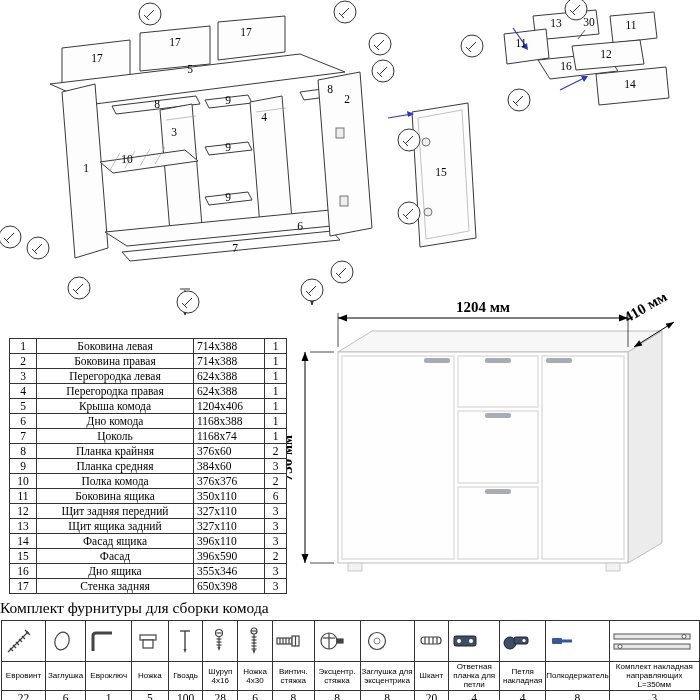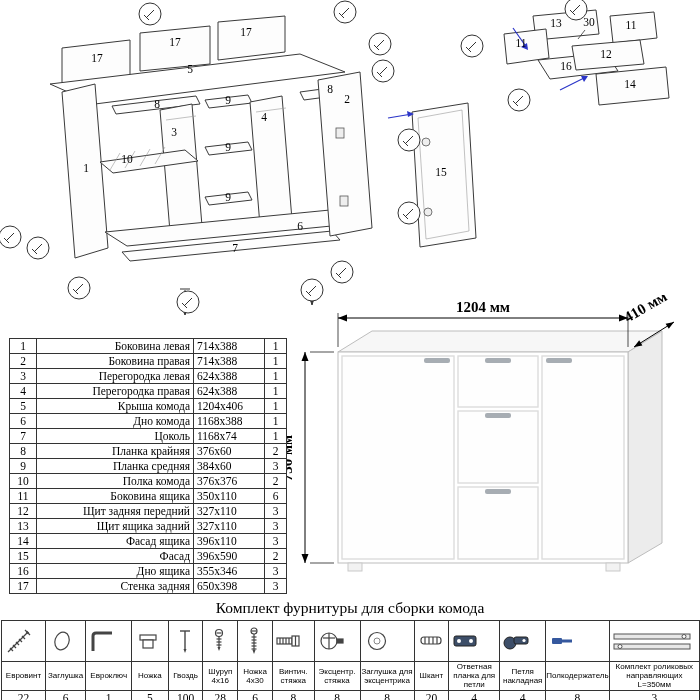--- a/index.html
+++ b/index.html
@@ -7,25 +7,25 @@
        font-family:"Liberation Serif",serif;color:#000}
   #sheet{position:absolute;left:0;top:0;width:700px;height:700px}
   svg{display:block}
   .dlabel{font-family:"Liberation Serif",serif;font-size:11.5px;fill:#000}
   .dim-label{font-family:"Liberation Serif",serif;font-size:15px;font-weight:bold;fill:#000}
 
   #parts-table{position:absolute;left:9px;top:338px;border-collapse:collapse;
                font-size:11.5px;background:#fff}
   #parts-table td{border:1px solid #333;padding:0 3px;height:14px;line-height:14px;white-space:nowrap}
   td.c-num{width:20px;text-align:center}
-  td.c-name{width:150px;text-align:right}
+  td.c-name{width:150px;text-align:center}
   td.c-size{width:64px;text-align:left}
   td.c-qty{width:15px;text-align:center}
 
-  #hw-title{position:absolute;left:0;top:599px;width:700px;text-align:center;
+  #hw-title{position:absolute;left:0;top:599px;width:700px;text-align:left;
             font-size:15.5px;font-family:"Liberation Serif",serif}
   #hw-table{position:absolute;left:1px;top:620px;border-collapse:collapse;
             table-layout:fixed;background:#fff}
   #hw-table td{border:1px solid #333;text-align:center;vertical-align:middle;padding:0;overflow:hidden}
   .hw-icon-cell{height:40px}
   .hw-label-cell{font-size:8px;line-height:1.15;font-family:"Liberation Sans",sans-serif;padding:1px 1px;height:20px}
   .hw-qty-cell{font-size:11.5px;height:15px;font-family:"Liberation Serif",serif}
 </style>
 </head>
 <body>
@@ -527,21 +527,21 @@
           <td class="hw-label-cell">Гвоздь</td>
           <td class="hw-label-cell">Шуруп 4x16</td>
           <td class="hw-label-cell">Ножка 4x30</td>
           <td class="hw-label-cell">Винтич. стяжка</td>
           <td class="hw-label-cell">Эксцентр. стяжка</td>
           <td class="hw-label-cell">Заглушка для эксцентрика</td>
           <td class="hw-label-cell">Шкант</td>
           <td class="hw-label-cell">Ответная планка для петли</td>
           <td class="hw-label-cell">Петля накладная</td>
           <td class="hw-label-cell">Полкодержатель</td>
-          <td class="hw-label-cell">Комплект роликовых направляющих L=350мм</td>
+          <td class="hw-label-cell">Комплект накладная направляющих L=350мм</td>
         </tr>
         <tr>
           <td class="hw-qty-cell">22</td>
           <td class="hw-qty-cell">6</td>
           <td class="hw-qty-cell">1</td>
           <td class="hw-qty-cell">5</td>
           <td class="hw-qty-cell">100</td>
           <td class="hw-qty-cell">28</td>
           <td class="hw-qty-cell">6</td>
           <td class="hw-qty-cell">8</td>

